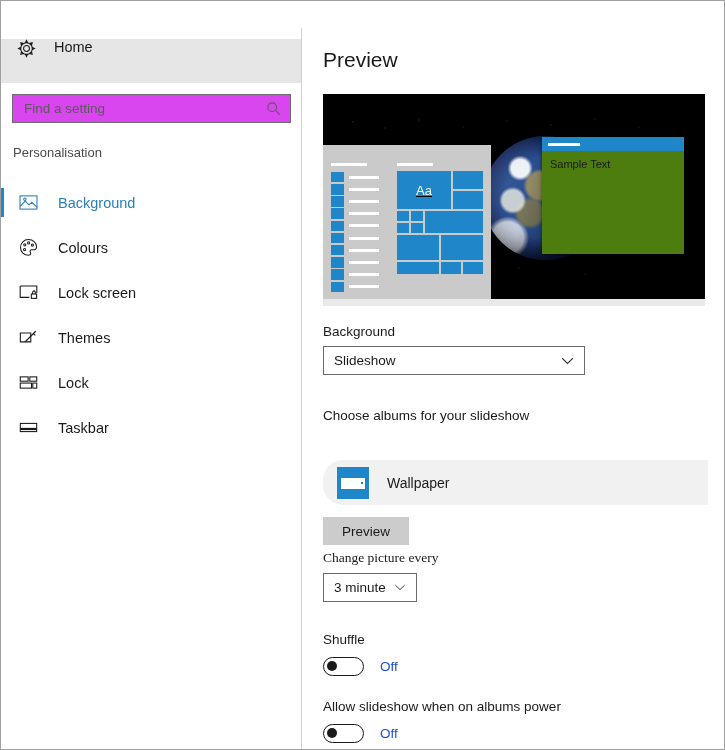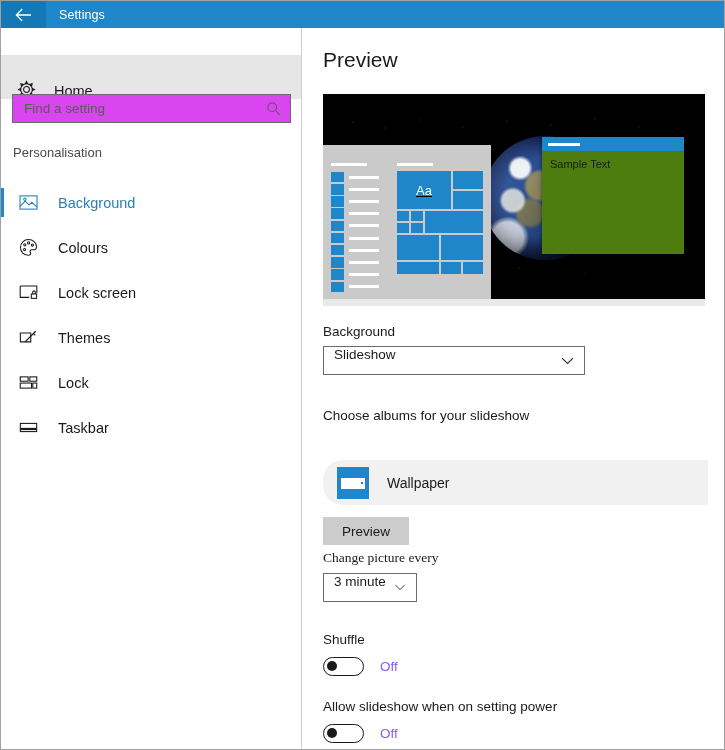--- a/index.html
+++ b/index.html
@@ -46,23 +46,22 @@
   .sidebar {
     position: absolute; top: 27px; left: 0;
     width: 301px; height: 722px;
     background: #ffffff;
     border-right: 1px solid #cfcfcf;
   }
   .home-row {
     position: absolute; top: 11px; left: 0;
     width: 300px; height: 44px;
     background: #e6e6e6;
-    display: flex; align-items: flex-end;
-    cursor: pointer;
-    margin-top: 16px;
+    display: flex; align-items: flex-start;
+    cursor: pointer;
   }
   .home-icon { margin-left: 16px; display: flex; align-items: center; }
   .home-label {
     margin-left: 18px;
     font-size: 14.5px;
     color: #1a1a1a;
   }
 
   .search-wrap {
     position: absolute; top: 66px; left: 11px;
@@ -220,21 +219,21 @@
   
   .lbl {
     position: absolute; left: 20px;
     font-size: 13.5px; color: #1a1a1a;
     white-space: nowrap;
   }
   .combo {
     position: absolute; left: 20px;
     border: 1.5px solid #6b6b6b;
     background: #ffffff;
-    display: flex; justify-content: space-between;
+    display: flex; align-items: center; justify-content: space-between;
     cursor: pointer;
   }
   .combo span.val { font-size: 13.5px; color: #1a1a1a; padding-left: 10px; }
   .combo .chev { padding-right: 10px; display: flex; align-items: center; }
 
   .album-list {
     position: absolute; left: 20px; top: 432px;
     width: 402px; height: 45px;
     background: #f1f1f1;
     border-radius: 20px;
@@ -287,38 +286,28 @@
     cursor: pointer;
     flex: none;
   }
   .toggle .knob {
     position: absolute; left: 3px; top: 3px;
     width: 10px; height: 10px;
     border-radius: 50%;
     background: #1a1a1a;
   }
   .toggle-state {
-    margin-left: 16px; font-size: 13.5px; color: #8b5cf6;
+    margin-left: 16px; font-size: 13.5px; color: #1d4ed8;
   }
 </style>
 </head>
 <body>
 
 <div id="app">
 
-  <div class="titlebar">
-    <div class="back-btn">
-      <span>
-        <svg width="17" height="14" viewBox="0 0 17 14">
-          <path d="M7.2 1 L1.4 7 L7.2 13 M1.4 7 L16 7" fill="none" stroke="#ffffff" stroke-width="1.3"></path>
-        </svg>
-      </span>
-    </div>
-    <div class="title-text">Settings</div>
-  </div>
 
   <div class="sidebar">
 
     <div class="home-row">
       <span class="home-icon">
         <svg width="19" height="19" viewBox="0 0 20 20">
           <g fill="none" stroke="#1a1a1a" stroke-width="1.1">
             <circle cx="10" cy="10" r="3.1"></circle>
             <path d="M10 1.6 L11 3.6 L9 3.6 Z M10 18.4 L9 16.4 L11 16.4 Z
                      M1.6 10 L3.6 9 L3.6 11 Z M18.4 10 L16.4 11 L16.4 9 Z
@@ -570,21 +559,21 @@
     </div>
 
     <div class="lbl" style="top:604px;">Shuffle</div>
     <div class="toggle-row" style="top:629px;">
       <div class="toggle">
         <div class="knob"></div>
       </div>
       <span class="toggle-state">Off</span>
     </div>
 
-    <div class="lbl" style="top:671px;">Allow slideshow when on setting power</div>
+    <div class="lbl" style="top:671px;">Allow slideshow when on albums power</div>
     <div class="toggle-row" style="top:696px;">
       <div class="toggle">
         <div class="knob"></div>
       </div>
       <span class="toggle-state">Off</span>
     </div>
 
   </div>
 </div>
 

